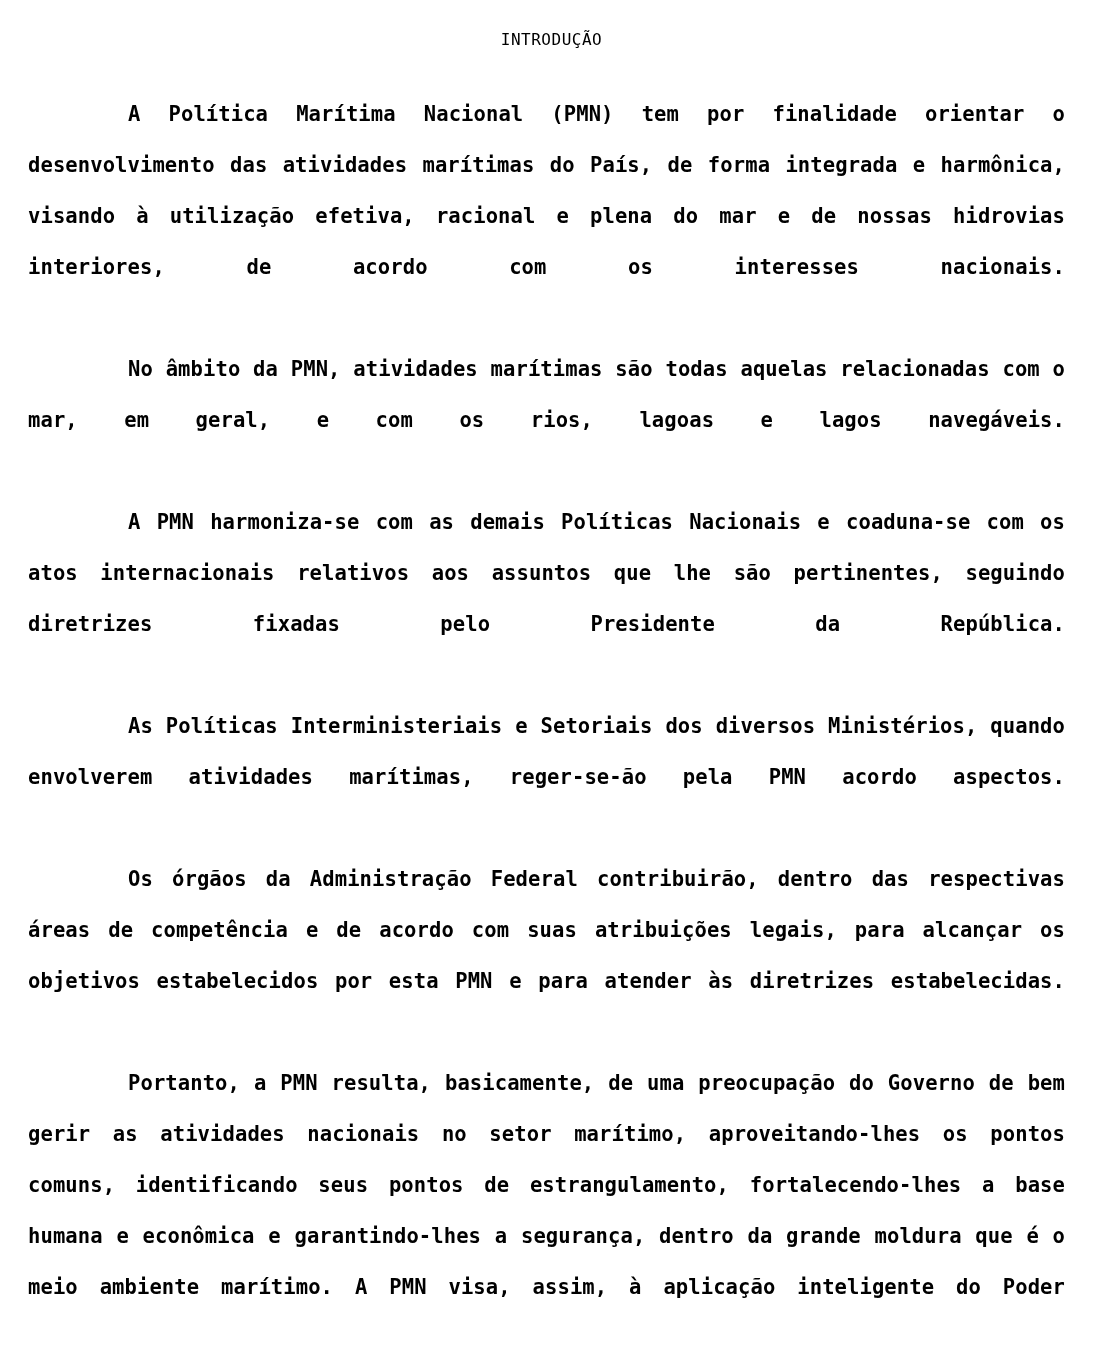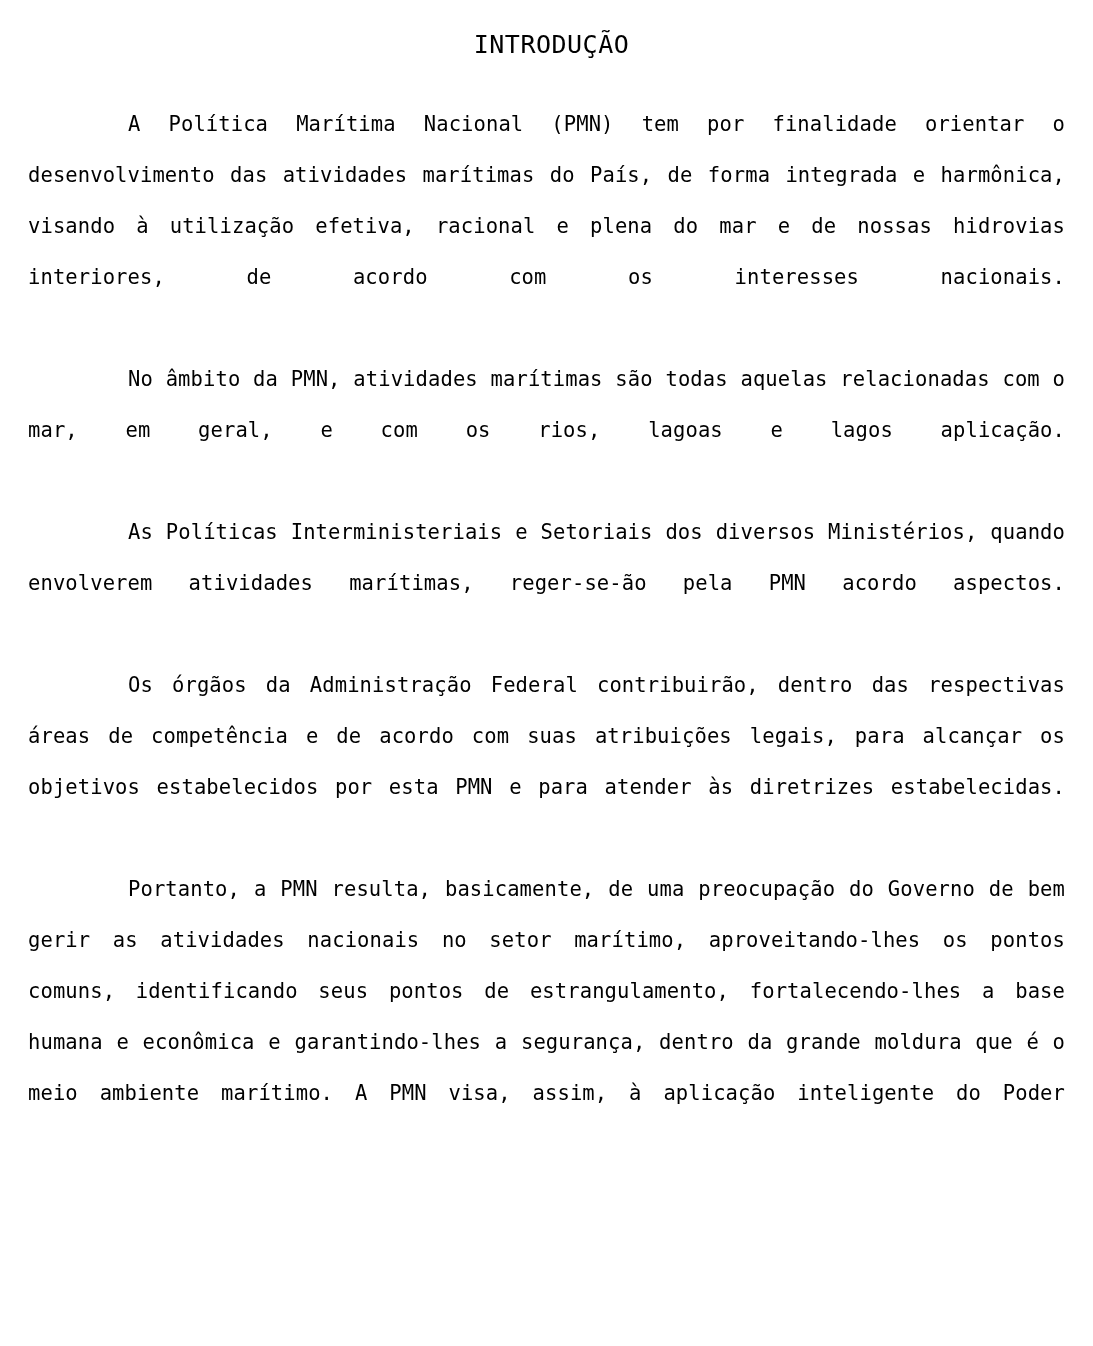--- a/index.html
+++ b/index.html
@@ -16,37 +16,38 @@
   }
   .page {
     width: 1093px;
     height: 1346px;
     position: relative;
     box-sizing: border-box;
     padding: 22px 28px 0 28px;
   }
   .doc-title {
     text-align: center;
-    font-size: 25px;
+    font-size: 16px;
     letter-spacing: 0.5px;
     font-weight: 400;
     margin: 8px 0 0 0;
     padding-left: 10px;
   }
   .body-text {
     margin-top: 40px;
   }
   .para {
     font-size: 20.5px;
     line-height: 51px;
     text-align: justify;
     text-justify: inter-word;
     margin: 0;
     white-space: normal;
     letter-spacing: 0.1px;
+    font-weight: bold;
   }
   .para .indent {
     display: inline-block;
     width: 100px;
   }
   
   .para::after {
     content: "";
     display: inline-block;
     width: 100%;
@@ -54,19 +55,20 @@
 </style>
 </head>
 <body>
 
 <div class="page">
 
   <h1 class="doc-title">INTRODUÇÃO</h1>
 
   <div class="body-text">
     <p class="para"><span class="indent"></span><span>A Política Marítima Nacional (PMN) tem por finalidade orientar o desenvolvimento das atividades marítimas do País, de forma integrada e harmônica, visando à utilização efetiva, racional e plena do mar e de nossas hidrovias interiores, de acordo com os interesses nacionais.</span></p>
-    <p class="para"><span class="indent"></span><span>No âmbito da PMN, atividades marítimas são todas aquelas relacionadas com o mar, em geral, e com os rios, lagoas e lagos aplicação.</span></p>
+    <p class="para"><span class="indent"></span><span>No âmbito da PMN, atividades marítimas são todas aquelas relacionadas com o mar, em geral, e com os rios, lagoas e lagos navegáveis.</span></p>
+    <p class="para"><span class="indent"></span><span>A PMN harmoniza-se com as demais Políticas Nacionais e coaduna-se com os atos internacionais relativos aos assuntos que lhe são pertinentes, seguindo diretrizes fixadas pelo Presidente da República.</span></p>
     <p class="para"><span class="indent"></span><span>As Políticas Interministeriais e Setoriais dos diversos Ministérios, quando envolverem atividades marítimas, reger-se-ão pela PMN acordo aspectos.</span></p>
     <p class="para"><span class="indent"></span><span>Os órgãos da Administração Federal contribuirão, dentro das respectivas áreas de competência e de acordo com suas atribuições legais, para alcançar os objetivos estabelecidos por esta PMN e para atender às diretrizes estabelecidas.</span></p>
     <p class="para"><span class="indent"></span><span>Portanto, a PMN resulta, basicamente, de uma preocupação do Governo de bem gerir as atividades nacionais no setor marítimo, aproveitando-lhes os pontos comuns, identificando seus pontos de estrangulamento, fortalecendo-lhes a base humana e econômica e garantindo-lhes a segurança, dentro da grande moldura que é o meio ambiente marítimo. A PMN visa, assim, à aplicação inteligente do Poder</span></p>
   </div>
 
 </div>
 
 </body></html>

